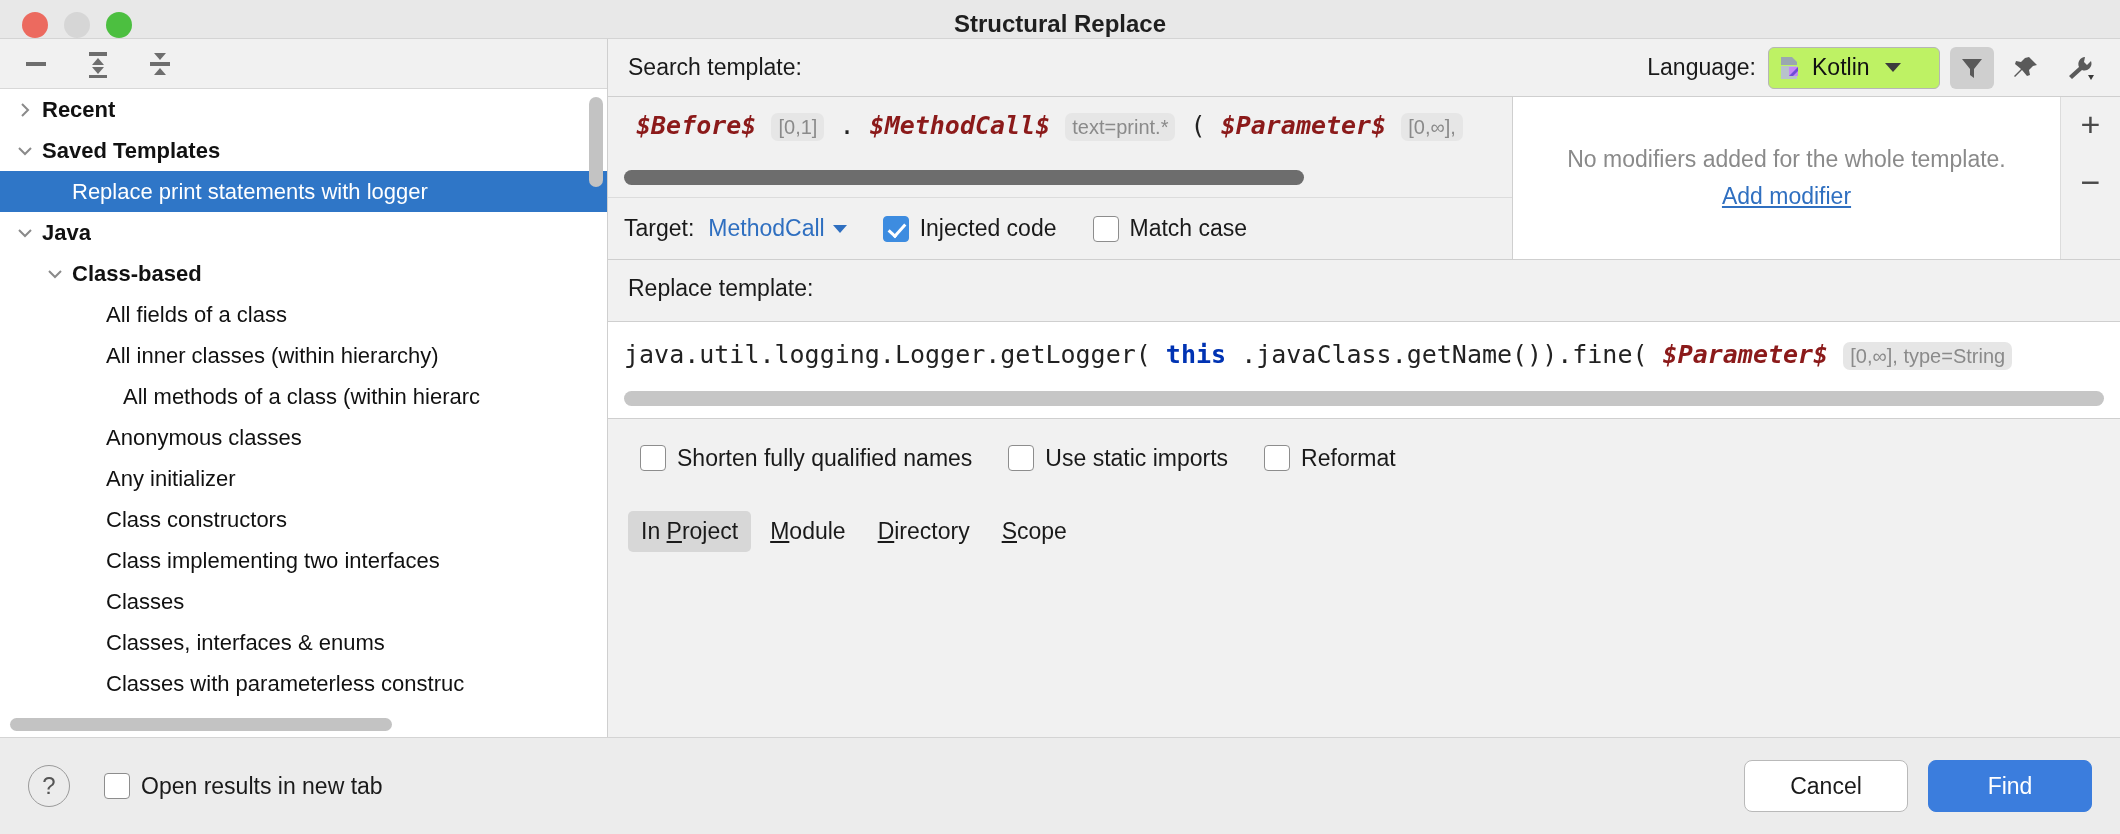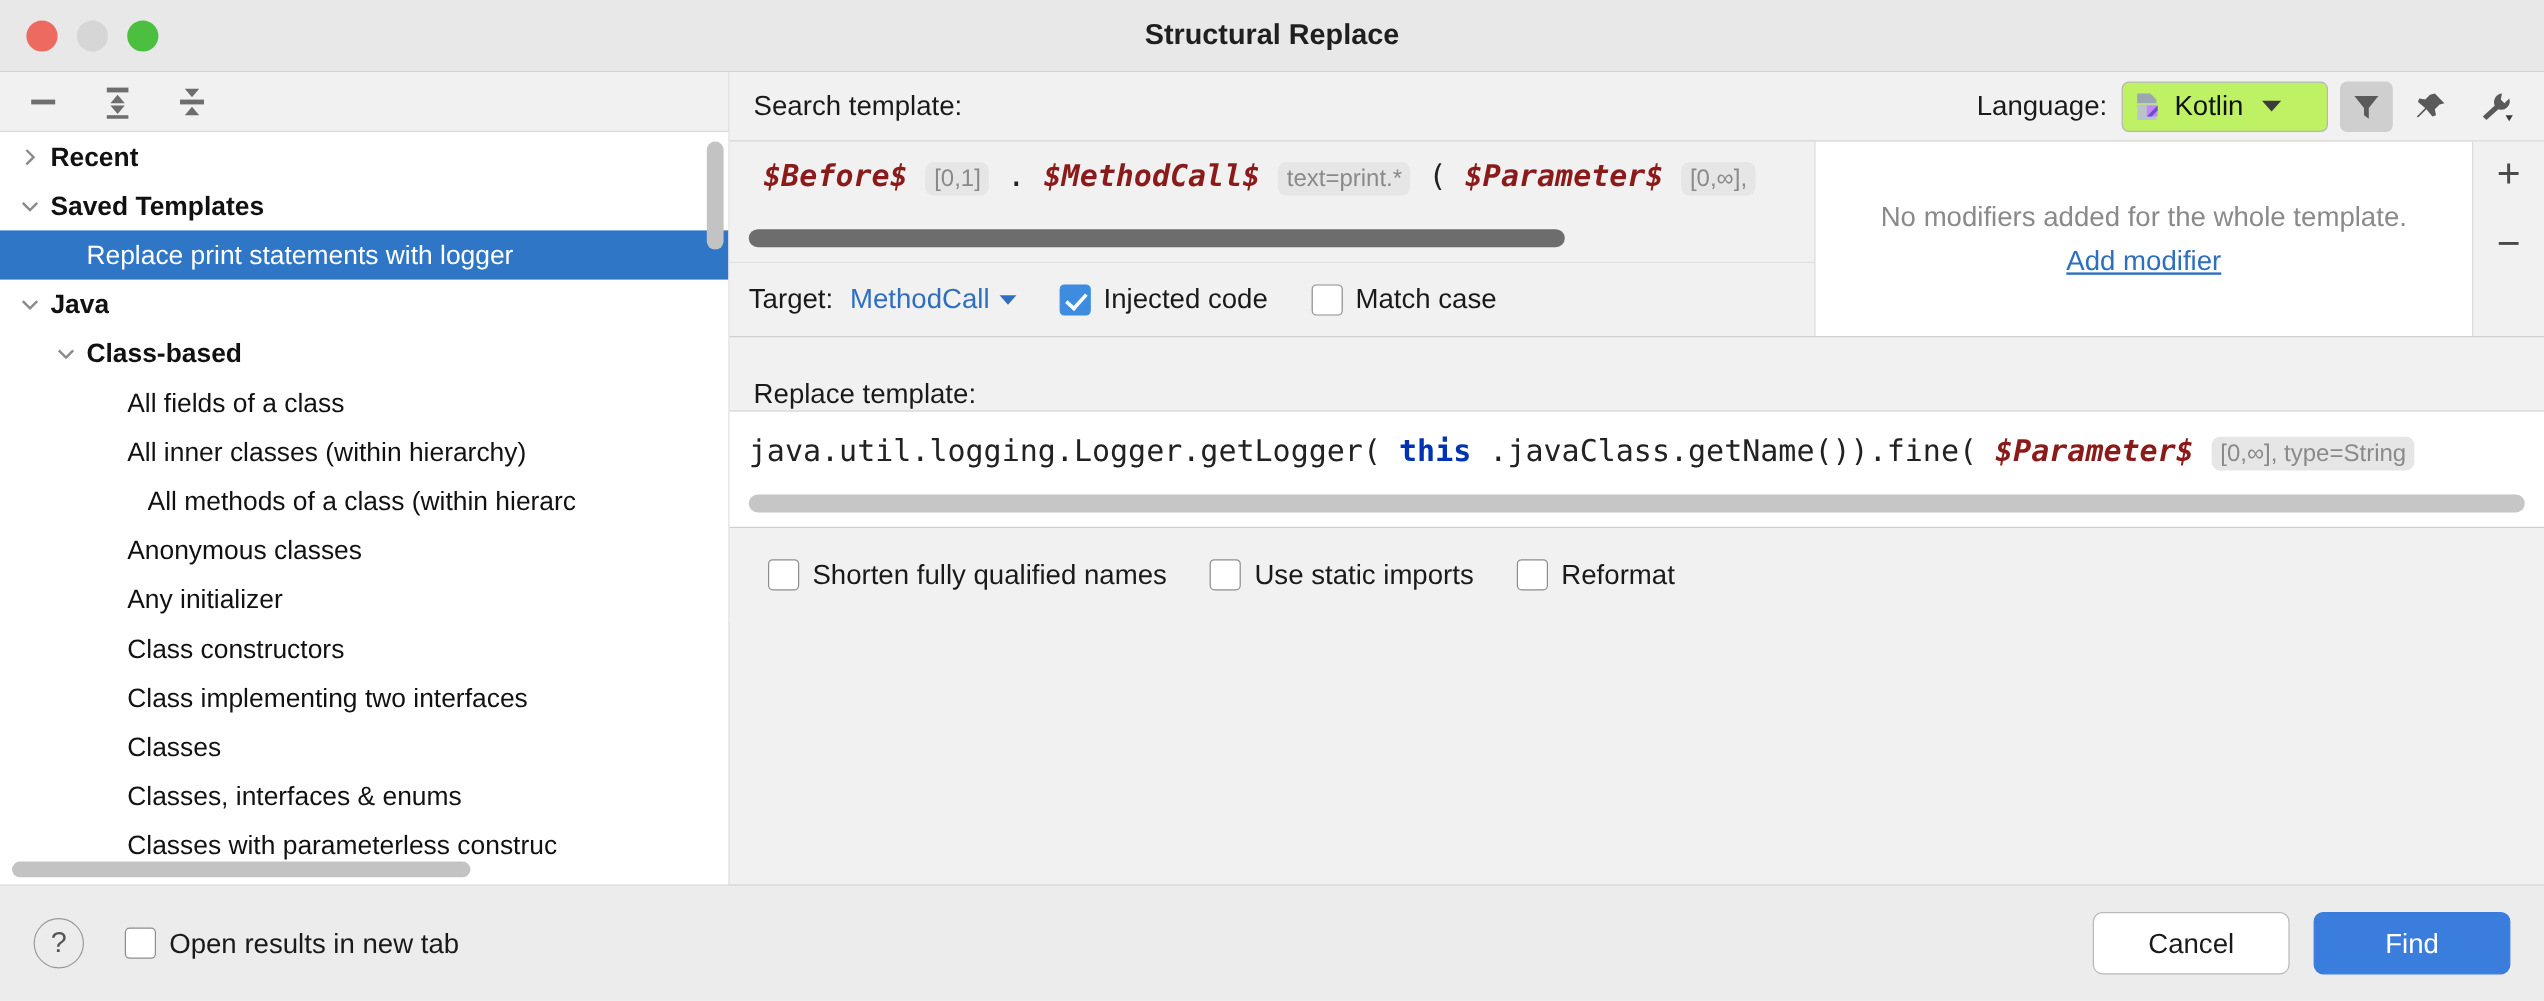--- a/index.html
+++ b/index.html
@@ -13,25 +13,25 @@
   .window {
     position: relative;
     width: 2120px; height: 834px;
     background: #ececec;
     display: flex;
     flex-direction: column;
   }
 
   
   .titlebar {
-    height: 60px;
+    height: 39px;
     background: #e8e8e8;
     border-bottom: 1px solid #d4d4d4;
     display: flex;
-    align-items: center;
+    align-items: flex-end;
     position: relative;
     flex: 0 0 auto;
   }
   .traffic {
     display: flex; gap: 16px;
     margin-left: 22px;
   }
   .dot { width: 26px; height: 26px; border-radius: 50%; }
   .dot.red    { background: #ec6a5f; }
   .dot.yellow { background: #d6d6d6; }
@@ -245,22 +245,22 @@
     display: flex; flex-direction: column; align-items: center;
     padding-top: 10px; gap: 24px;
   }
   .plusminus { font-size: 34px; color: #4a4a4a; line-height: 1; }
 
   
   .replace-head {
     background: #f1f1f1;
     border-top: 1px solid #cfcfcf;
     height: 62px;
-    display: flex; align-items: flex-end;
-    padding: 0 20px;
+    display: flex; align-items: flex-start;
+    padding: 15px 20px;
     flex: 0 0 auto;
   }
   .replace-editor {
     background: #fff;
     border-top: 1px solid #cfcfcf;
     border-bottom: 1px solid #cfcfcf;
     height: 98px;
     position: relative;
     padding: 18px 16px 0 16px;
     flex: 0 0 auto;
@@ -530,20 +530,26 @@
           <span class="cb-wrap">
             <span class="cb"></span>
             <span class="cb-label">Use static imports</span>
           </span>
           <span class="cb-wrap">
             <span class="cb"></span>
             <span class="cb-label">Reformat</span>
           </span>
         </div>
 
+      <div class="scope-row" id="scope-row">
+          <span class="scope-tab sel">In <u>P</u>roject</span>
+          <span class="scope-tab"><u>M</u>odule</span>
+          <span class="scope-tab"><u>D</u>irectory</span>
+          <span class="scope-tab"><u>S</u>cope</span>
+        </div>
     </div>
   </div>
 
   <div class="footer">
     <div class="help">?</div>
     <span class="cb-wrap" style="margin-left:14px">
       <span class="cb"></span>
       <span class="cb-label">Open results in new tab</span>
     </span>
     <div class="spacer"></div>

